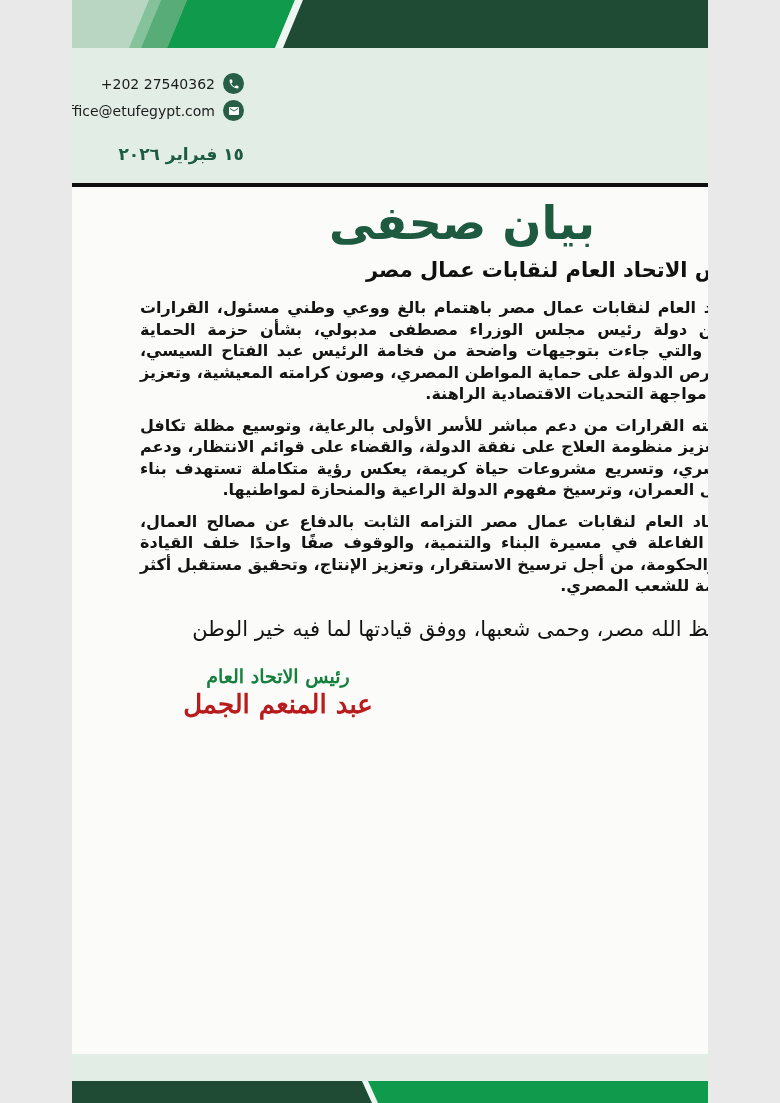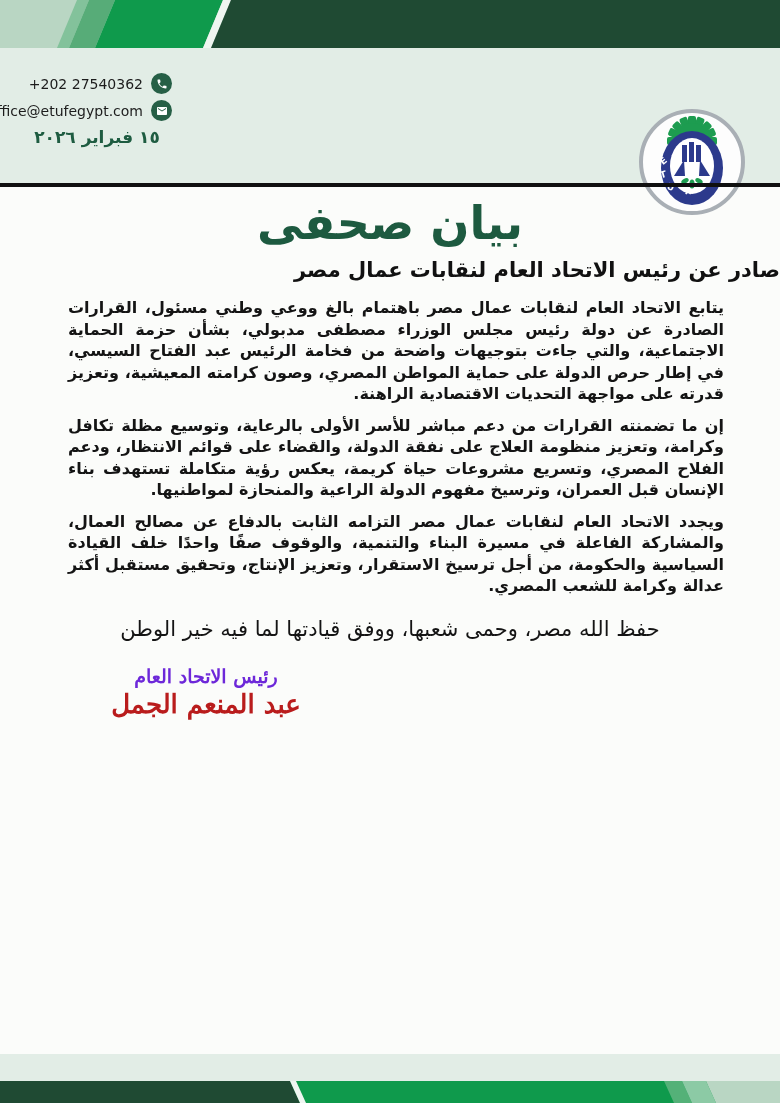--- a/index.html
+++ b/index.html
@@ -1,48 +1,48 @@
 <!DOCTYPE html>
 <html lang="ar" dir="rtl"><head>
 <meta charset="utf-8">
 <style>
   html,body{margin:0;padding:0;background:#e9e9e9;font-family:"DejaVu Sans","Liberation Sans",sans-serif;}
-  .page{position:relative;width:780px;height:1103px;margin:0 auto;background:#fbfcfa;overflow:hidden;}
+  .page{position:relative;width:636px;height:1103px;margin:0 auto;background:#fbfcfa;overflow:hidden;}
 
   
   .stripes-top{position:absolute;top:0;left:0;width:780px;height:48px;}
   .info-band{position:absolute;top:48px;left:0;width:780px;height:135px;background:#e2ede6;}
   .black-rule{position:absolute;top:183px;left:0;width:780px;height:4px;background:#101010;}
 
   .contact{position:absolute;top:22px;left:22px;width:150px;direction:ltr;}
   .contact-row{display:flex;align-items:center;justify-content:flex-end;gap:8px;height:27px;}
   .contact-text{font-size:14px;color:#1c1c1c;white-space:nowrap;}
   .contact-icon{flex:0 0 auto;width:21px;height:21px;border-radius:50%;background:#265f46;display:flex;align-items:center;justify-content:center;}
   .contact-icon svg{width:12px;height:12px;display:block;}
-  .date-row{margin-top:3px;text-align:center;direction:rtl;}
+  .date-row{margin-top:20px;direction:rtl;}
   .date-text{font-size:17px;font-weight:800;color:#1e5c41;white-space:nowrap;}
 
   .logo{position:absolute;top:60px;right:34px;width:108px;height:108px;}
 
   
   .title{position:absolute;top:196px;left:0;width:780px;text-align:center;
          font-size:46px;font-weight:900;color:#1d5a40;letter-spacing:-1px;}
   .subtitle{position:absolute;top:258px;left:0;width:780px;text-align:right;
             font-size:21px;font-weight:800;color:#111;}
 
   
   .body-text{position:absolute;top:297px;left:0;width:780px;padding:0 56px;box-sizing:border-box;
              direction:rtl;text-align:justify;color:#141414;}
   .para{margin:0 0 10px 12px;font-size:16px;line-height:21.5px;font-weight:700;}
   .seg-bold{font-weight:900;}
   .blessing{margin:20px 0 0 0;text-align:center;font-size:21px;font-weight:400;}
 
   .signature{margin:24px 0 0 0;width:190px;margin-left:55px;margin-right:auto;
              text-align:center;font-family:"DejaVu Serif","Liberation Serif",serif;}
-  .sig-title{font-size:19px;font-weight:700;color:#6d28d9;}
+  .sig-title{font-size:19px;font-weight:700;color:#15803d;}
   .sig-name{font-size:26px;font-weight:900;color:#b91c1c;margin-top:2px;}
 
   
   .band-bottom{position:absolute;bottom:22px;left:0;width:780px;height:27px;background:#e2ede6;}
   .stripes-bottom{position:absolute;bottom:0;left:0;width:780px;height:22px;}
 </style>
 </head>
 <body>
 
 <div class="page">

